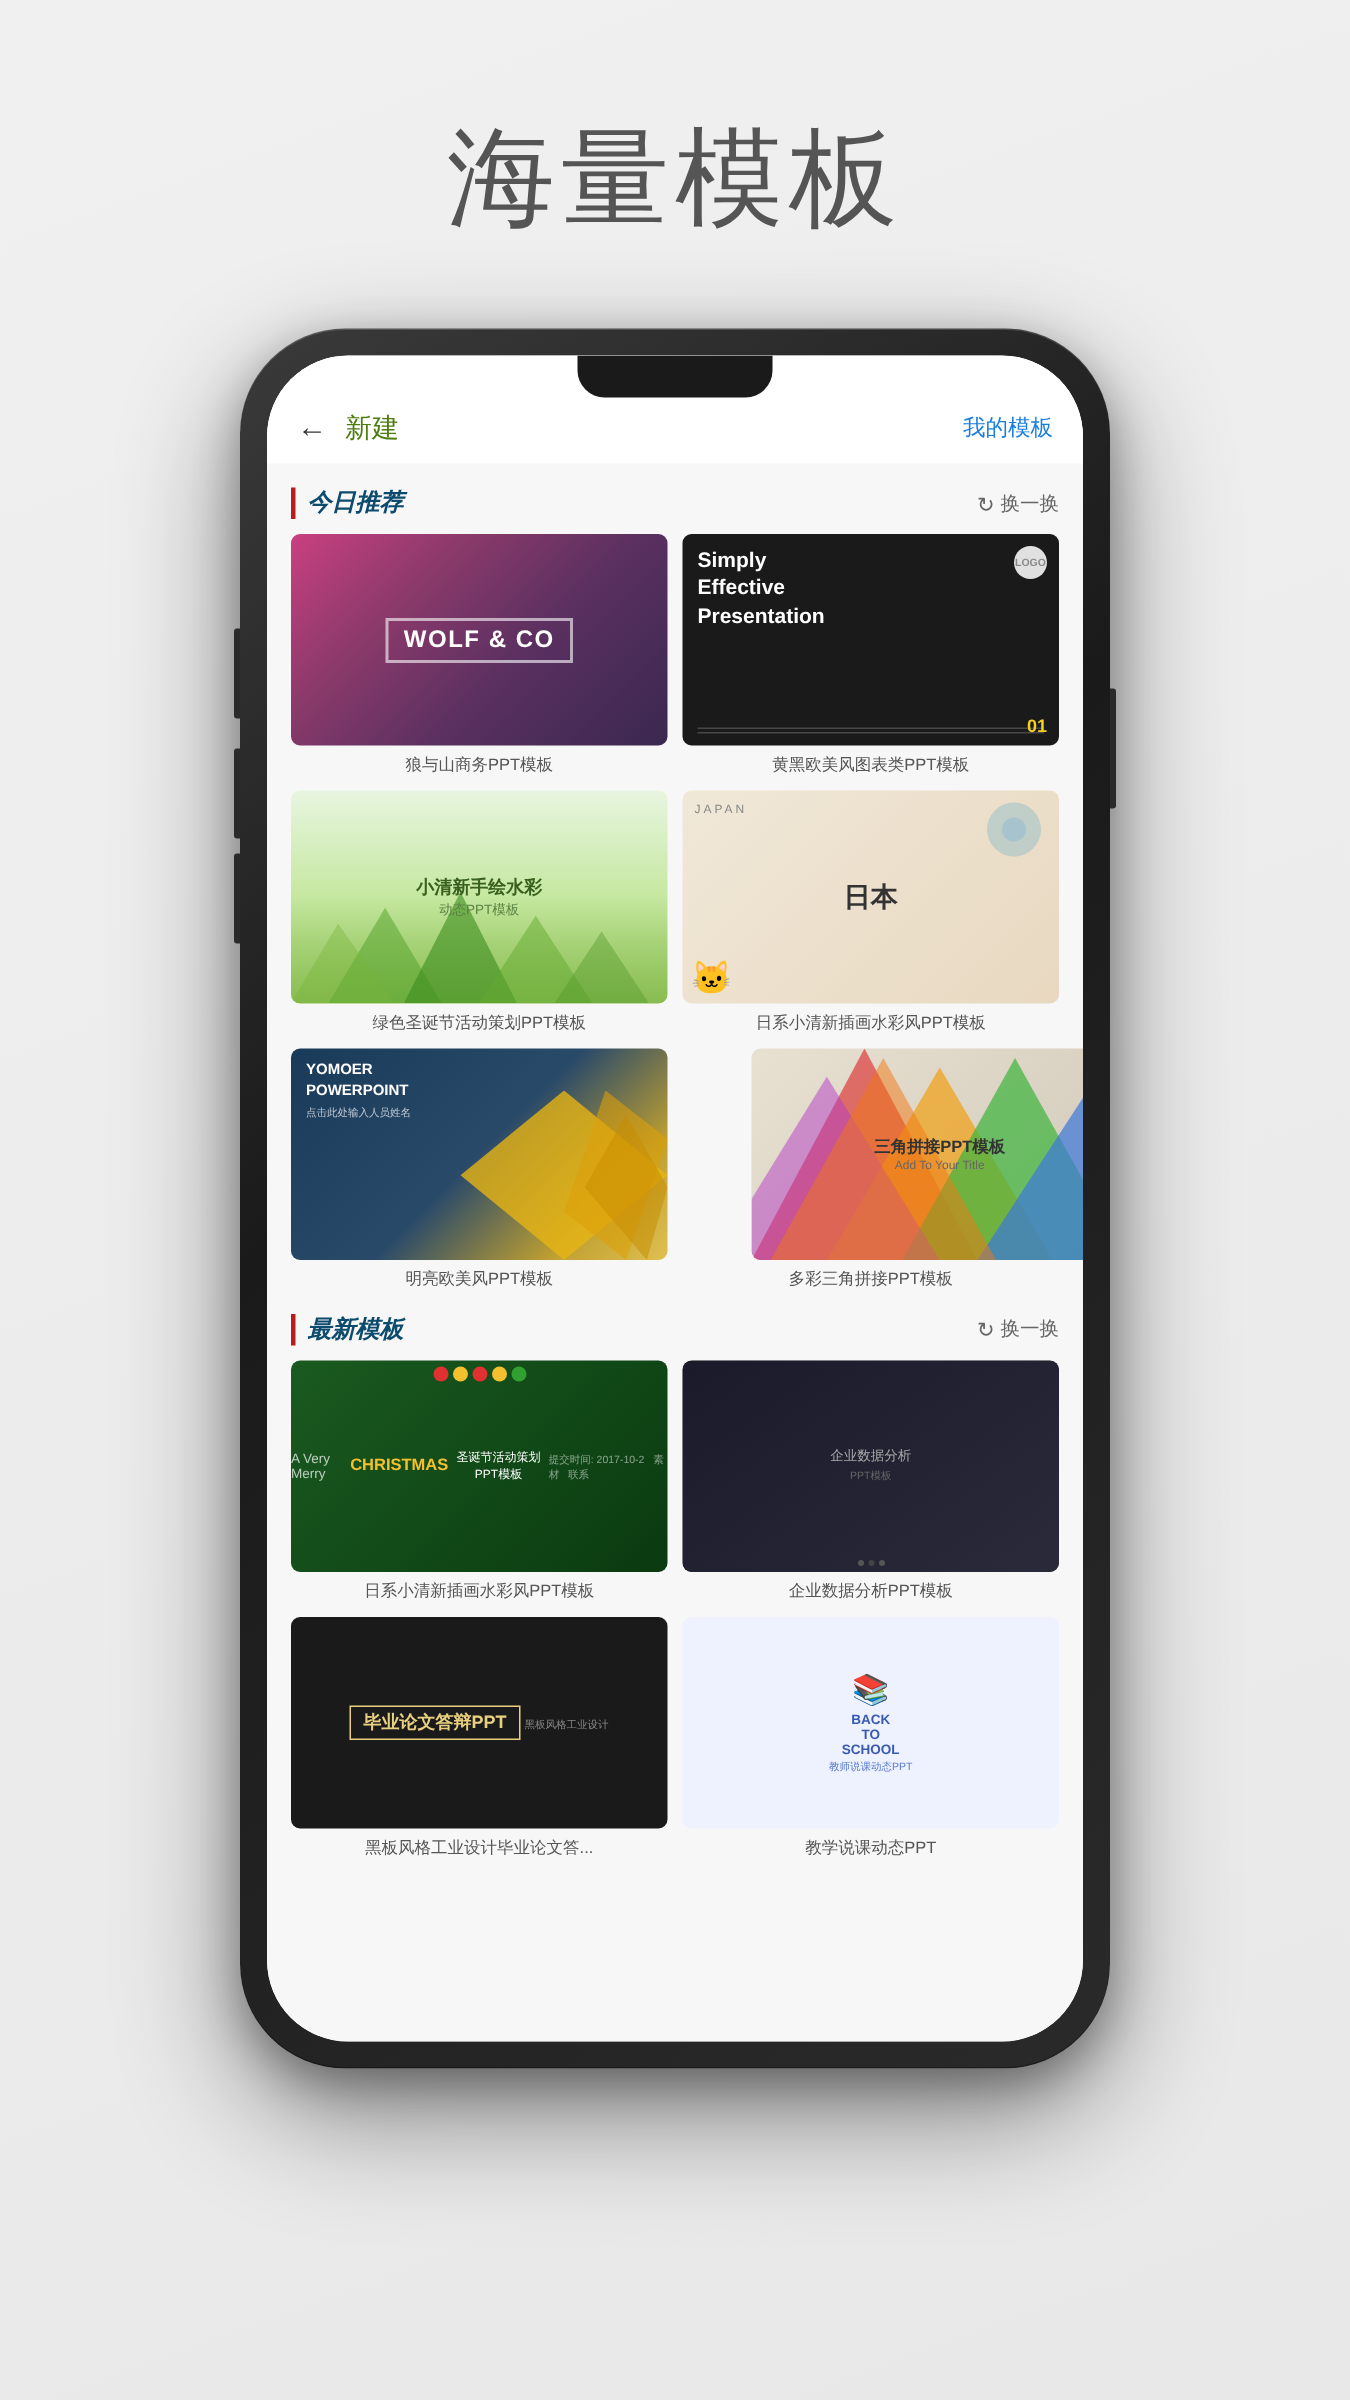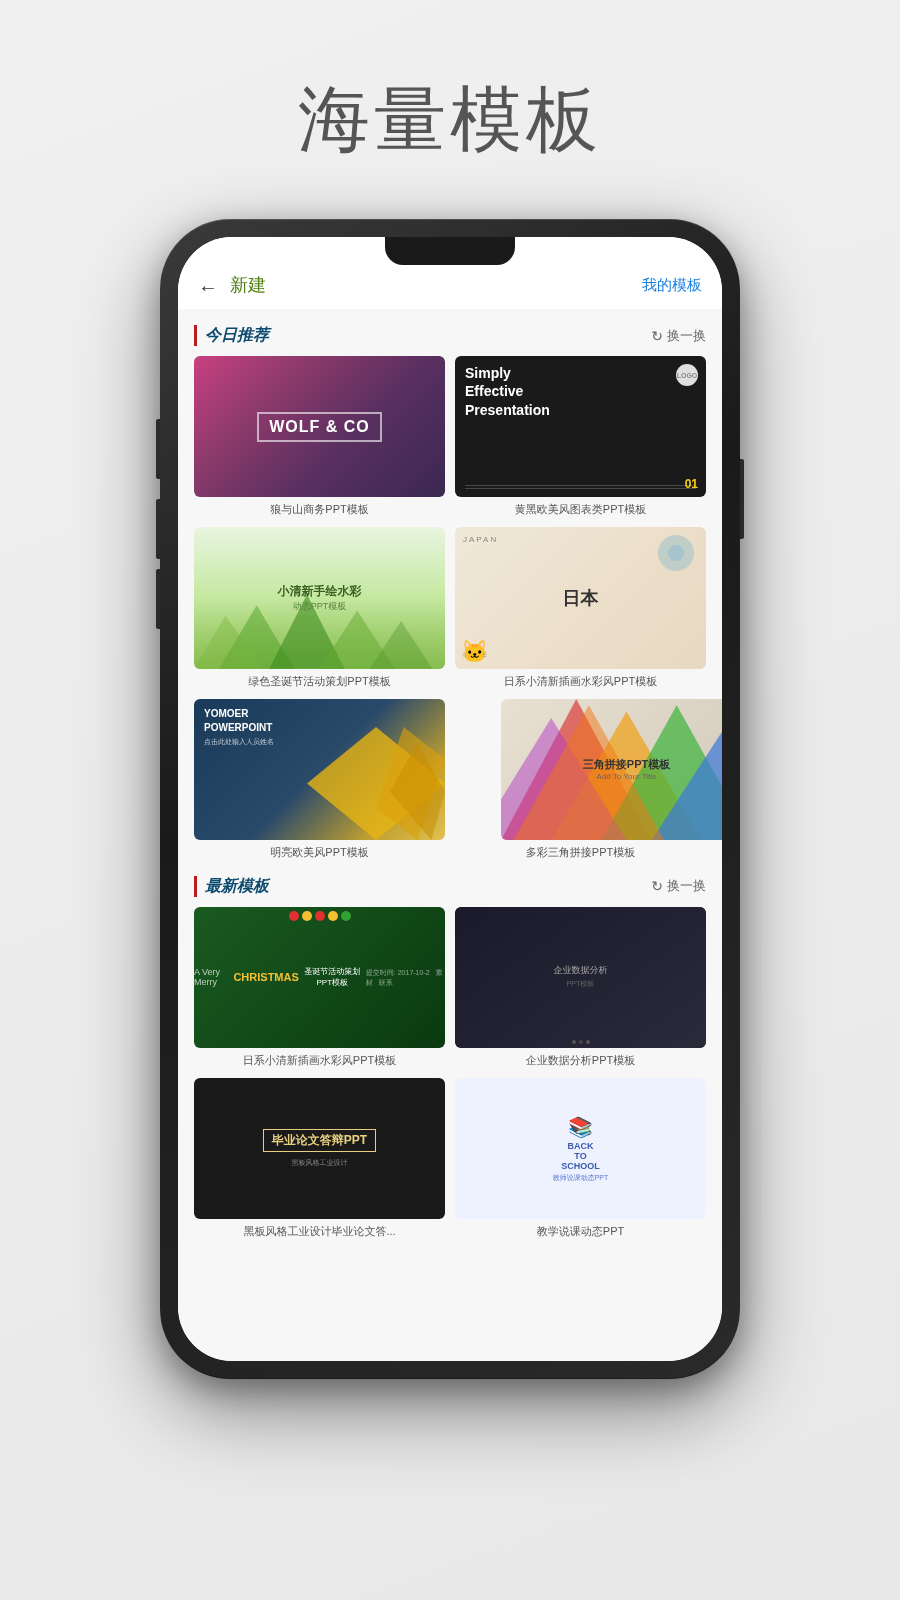--- a/index.html
+++ b/index.html
@@ -388,21 +388,20 @@
       align-items: center;
       justify-content: center;
     }
 
     
     .thumb-grad {
       background: #1a1a1a;
       display: flex;
       align-items: center;
       justify-content: center;
-      flex-direction: column;
       gap: 3px;
     }
     .grad-title {
       color: #e8d080;
       font-size: 12px;
       font-weight: 700;
       text-align: center;
     }
     .grad-border {
       border: 1px solid #e8d080;

